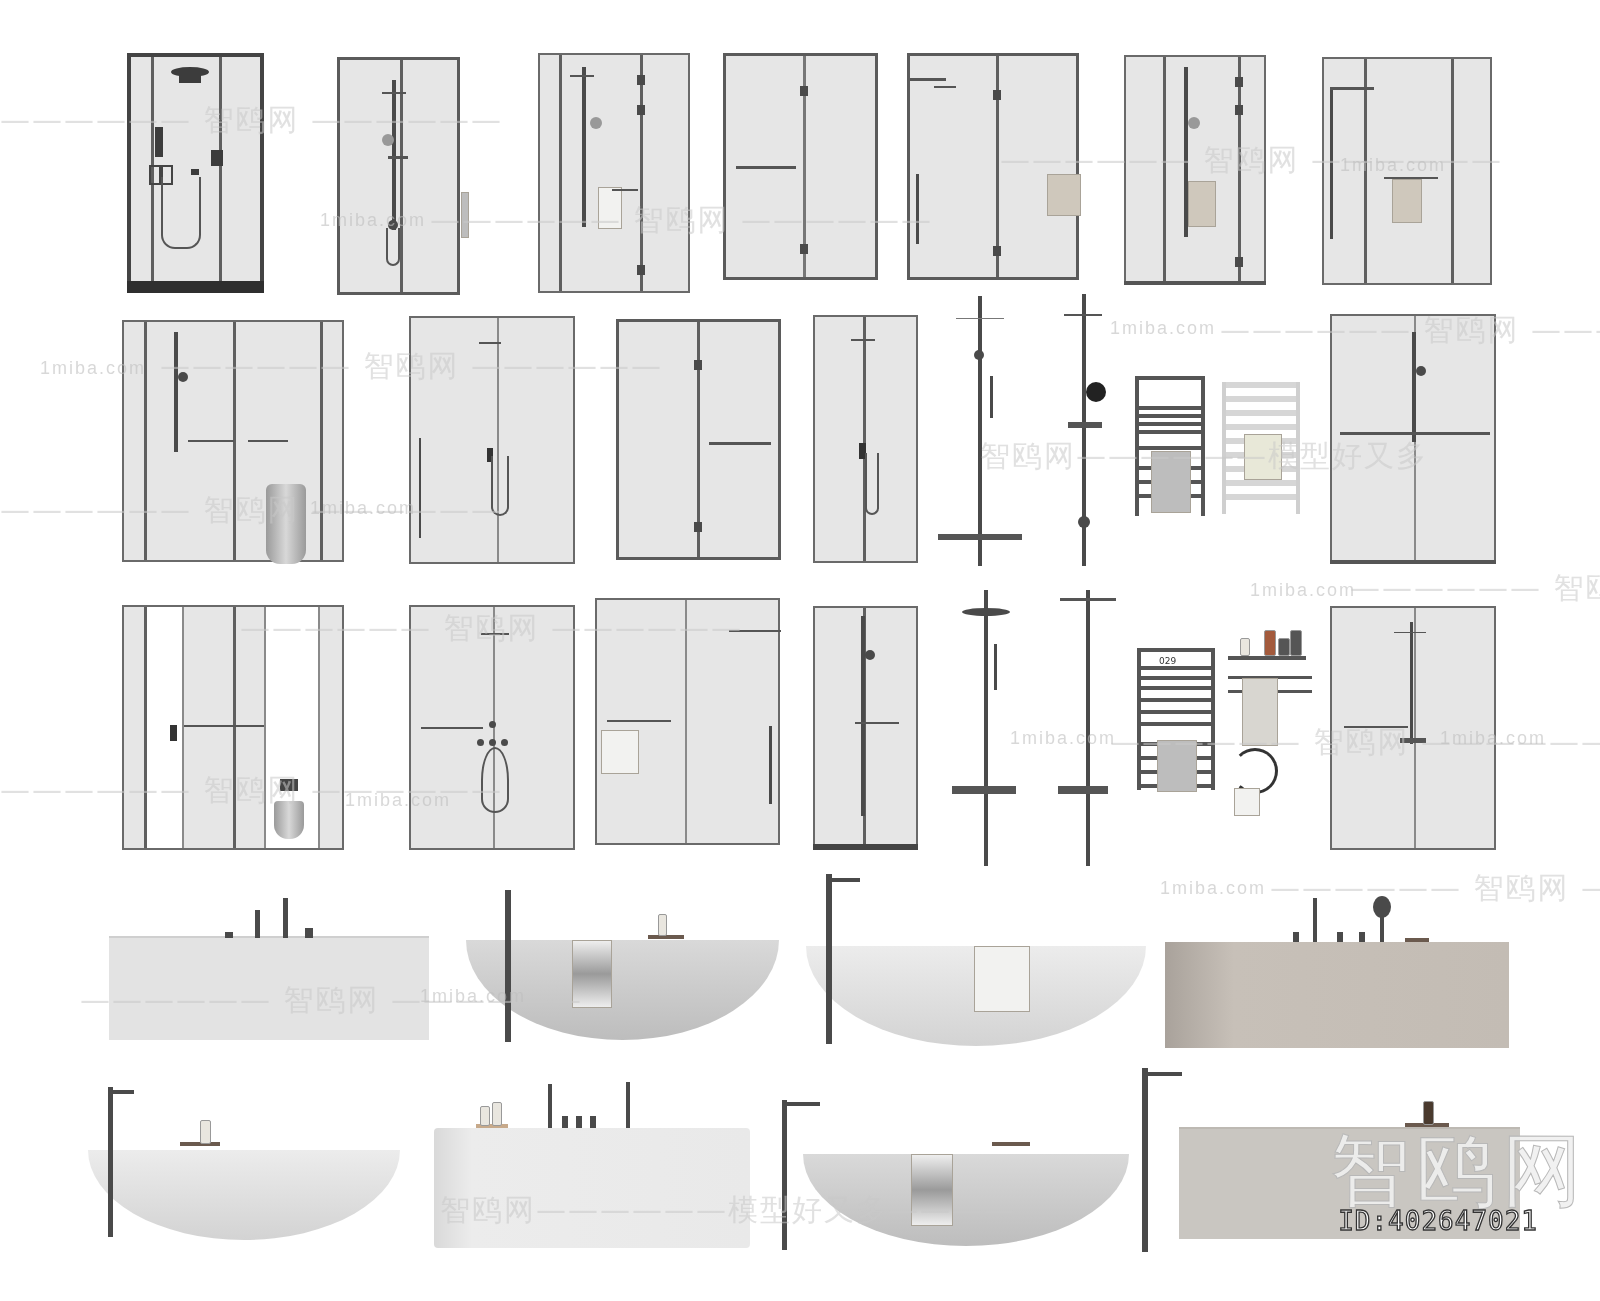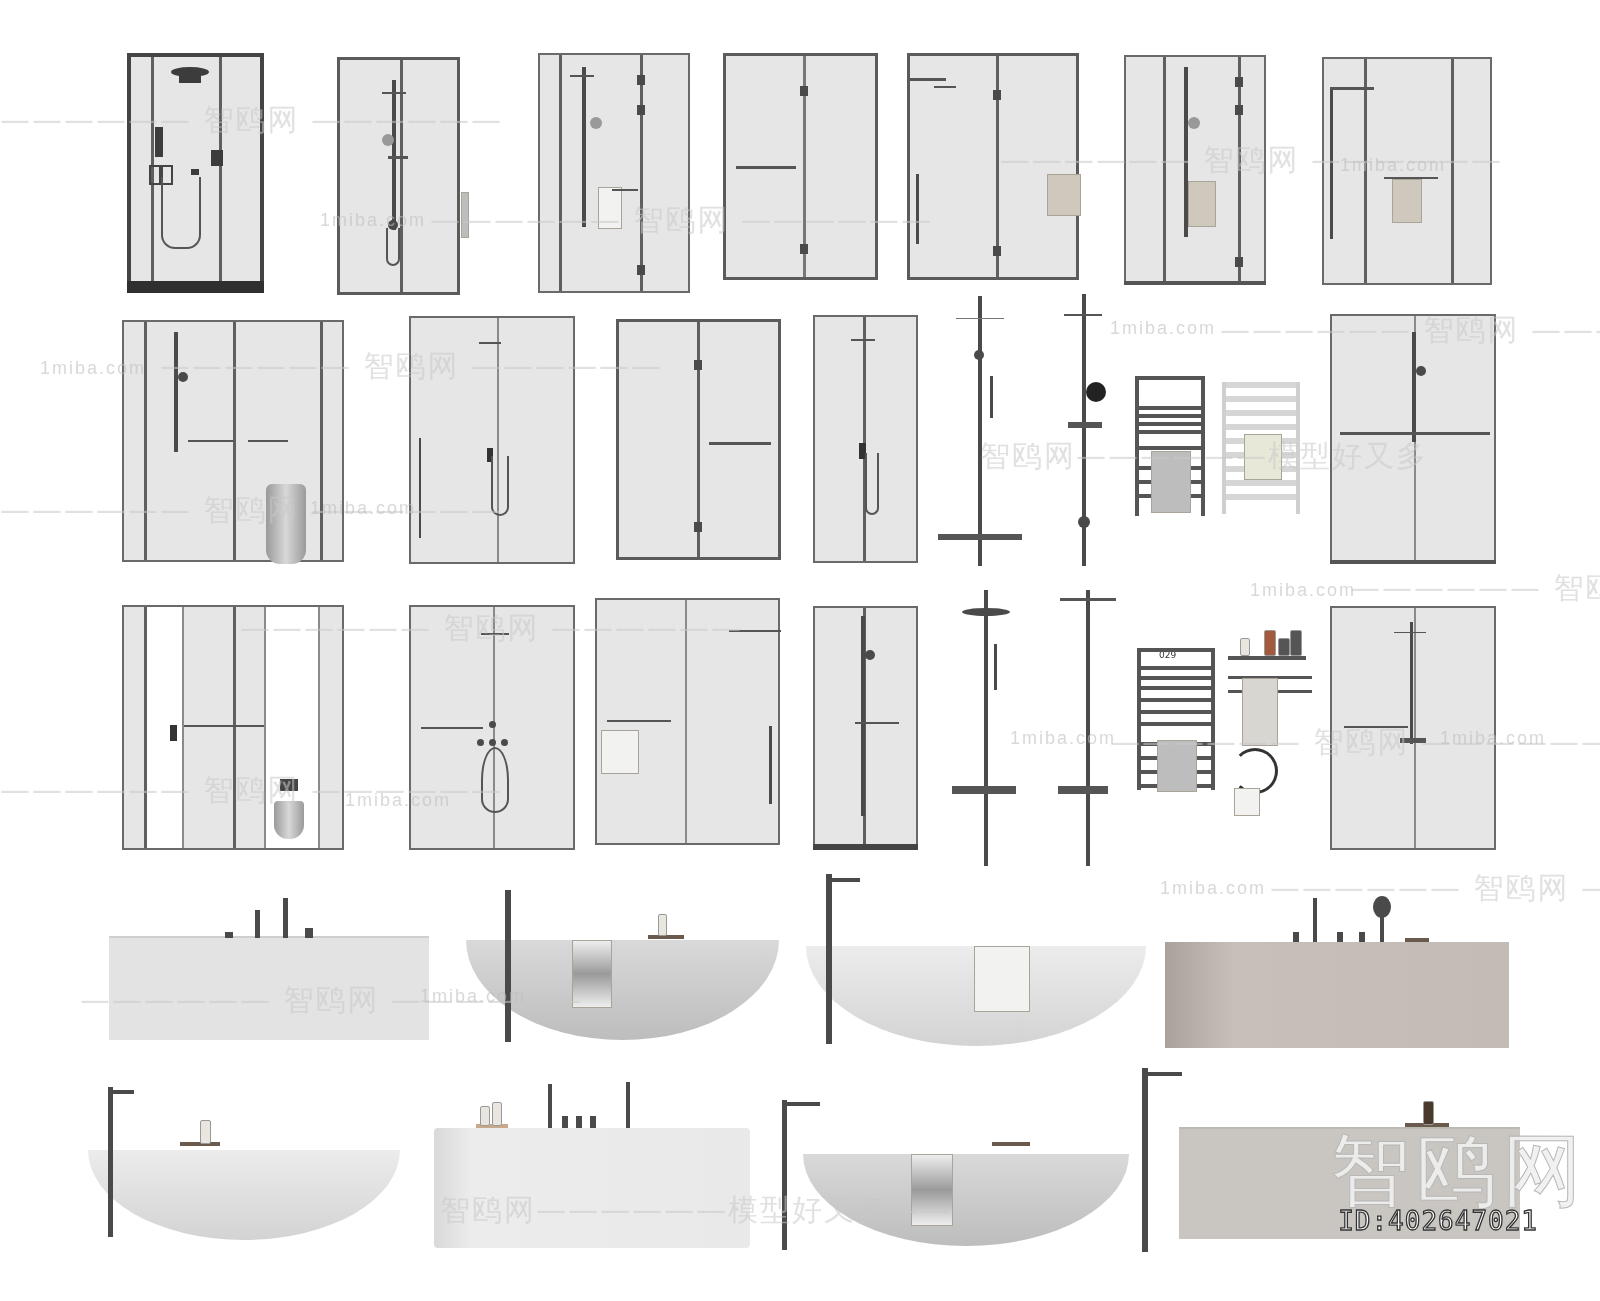--- a/index.html
+++ b/index.html
@@ -246,21 +246,21 @@
     <div class="pipe" style="left:42px;top:54px;height:46px;width:3px;"></div>
     <div class="hbar" style="left:0;top:196px;width:64px;height:8px;"></div>
   </div>
   <div class="abs" style="left:1058px;top:590px;width:64px;height:285px;">
     <div class="pipe" style="left:28px;top:0;height:276px;"></div>
     <div class="hbar" style="left:2px;top:8px;width:56px;height:3px;"></div>
     <div class="hbar" style="left:0;top:196px;width:50px;height:8px;"></div>
   </div>
 
   <div class="radiator" style="left:1137px;top:648px;width:78px;height:142px;">
-    <div class="abs" style="left:18px;top:2px;font-size:9px;color:#333;">029</div>
+    <div class="abs" style="left:18px;top:8px;font-size:9px;color:#333;">029</div>
     <div class="rung" style="top:0;"></div>
       <div class="rung" style="top:18px;"></div>
       <div class="rung" style="top:28px;"></div>
     <div class="rung" style="top:38px;"></div>
       <div class="rung" style="top:50px;"></div>
       <div class="rung" style="top:62px;"></div>
     <div class="rung" style="top:74px;"></div>
       <div class="rung" style="top:94px;"></div>
       <div class="rung" style="top:108px;"></div>
     <div class="rung" style="top:122px;"></div>

